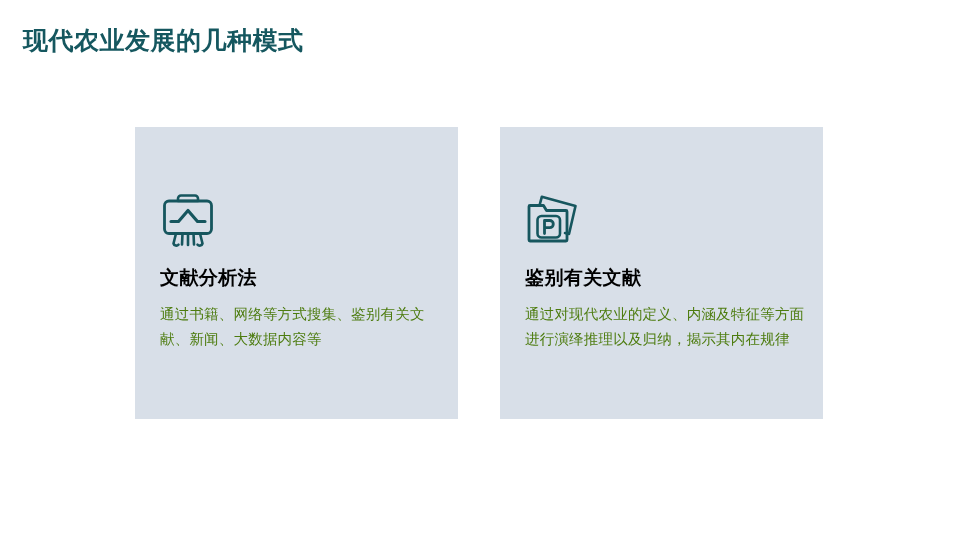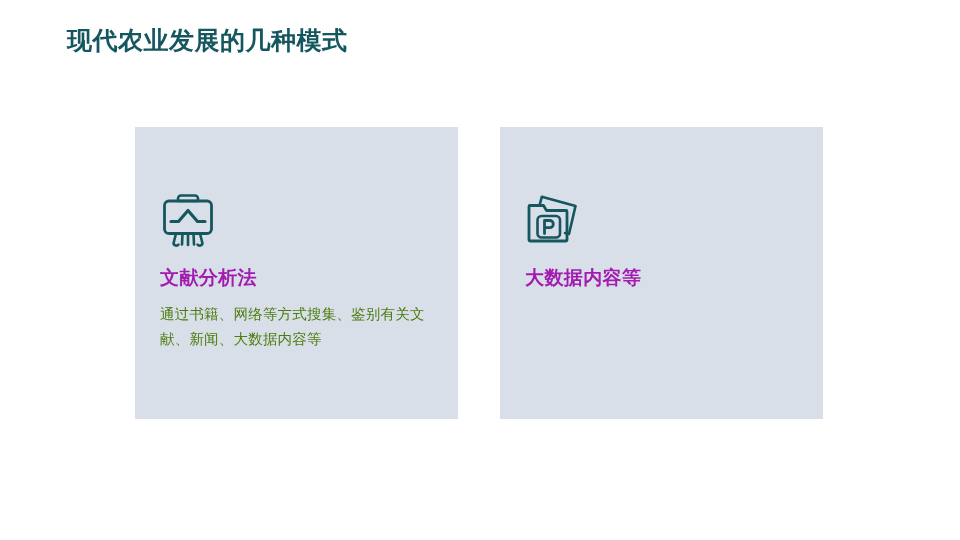--- a/index.html
+++ b/index.html
@@ -26,21 +26,20 @@
   .slide-title {
     position: absolute;
     left: 23px;
     top: 24px;
     font-size: 25px;
     line-height: 32px;
     font-weight: 700;
     letter-spacing: 0.5px;
     color: #15575f;
     white-space: nowrap;
-    margin-left: 44px;
   }
   .cards {
     position: absolute;
     left: 135px;
     top: 127px;
     width: 690px;
     height: 292px;
     display: flex;
     flex-direction: row;
     gap: 42px;
@@ -67,21 +66,21 @@
     height: 58px;
     overflow: visible;
   }
   .card-heading {
     position: absolute;
     left: 25px;
     top: 138px;
     font-size: 19px;
     line-height: 26px;
     font-weight: 700;
-    color: #a21caf;
+    color: #000000;
     letter-spacing: 0.4px;
     white-space: nowrap;
   }
   .card-body {
     position: absolute;
     left: 25px;
     top: 175px;
     width: 285px;
     font-size: 14.5px;
     line-height: 25px;
@@ -126,17 +125,18 @@
 
           <path d="M14.5 13.5 L16.8 4.8 L50.5 14 L44 42 L40 41" stroke="#16565e" stroke-width="2.6" stroke-linejoin="round" stroke-linecap="round" fill="none"></path>
 
           <path d="M5 13.5 h13.5 l3 5 H41 a1 1 0 0 1 1 1 V48 a1 1 0 0 1 -1 1 H5 a1 1 0 0 1 -1 -1 V14.5 a1 1 0 0 1 1 -1 Z" stroke="#16565e" stroke-width="2.8" stroke-linejoin="round" fill="none"></path>
 
           <rect x="12.5" y="24" width="22.5" height="21.5" rx="4" stroke="#16565e" stroke-width="2.6" fill="none"></rect>
 
           <path d="M19.5 41.5 V28.5 h5.2 a3.6 3.6 0 0 1 0 7.2 h-5.2" stroke="#16565e" stroke-width="2.8" stroke-linecap="round" stroke-linejoin="round" fill="none"></path>
         </svg>
       </span>
-      <div class="card-heading">大数据内容等</div>
+      <div class="card-heading">鉴别有关文献</div>
+      <div class="card-body">通过对现代农业的定义、内涵及特征等方面进行演绎推理以及归纳，揭示其内在规律</div>
     </div>
 
   </div>
 </div>
 
 </body></html>

